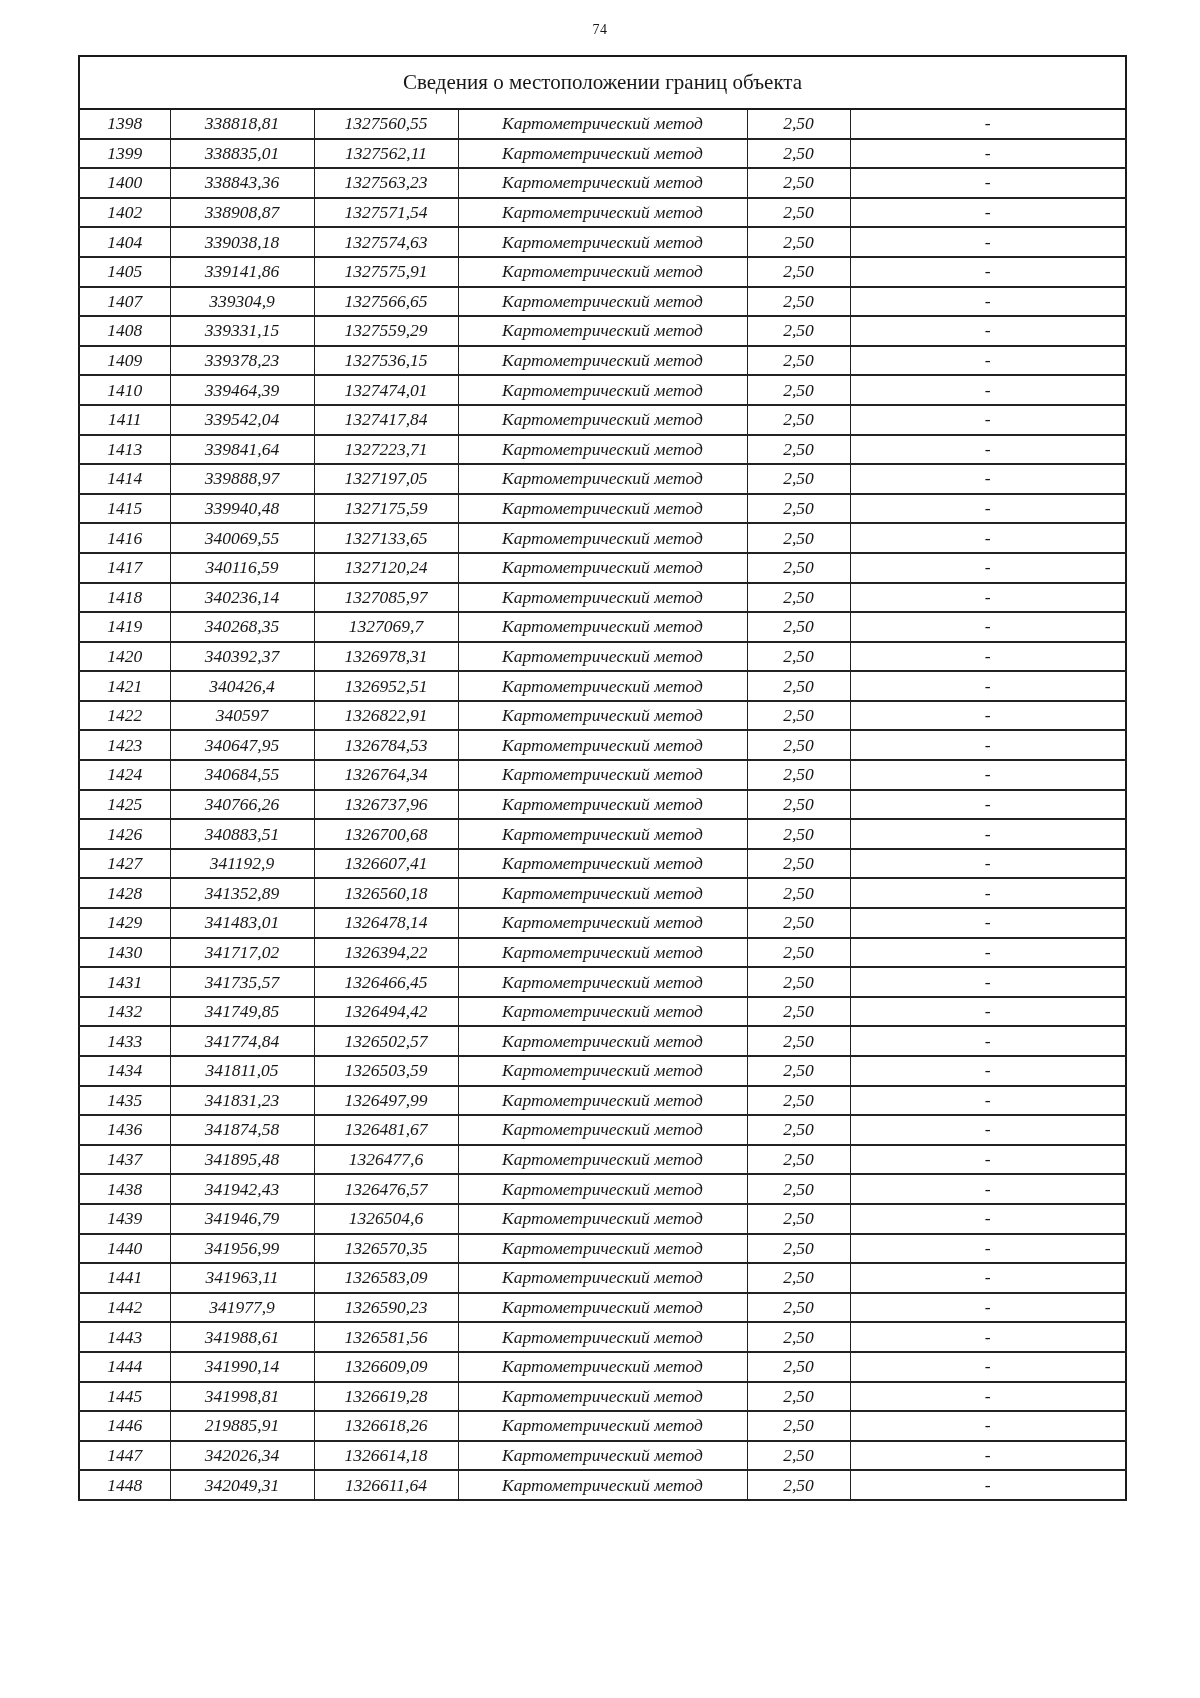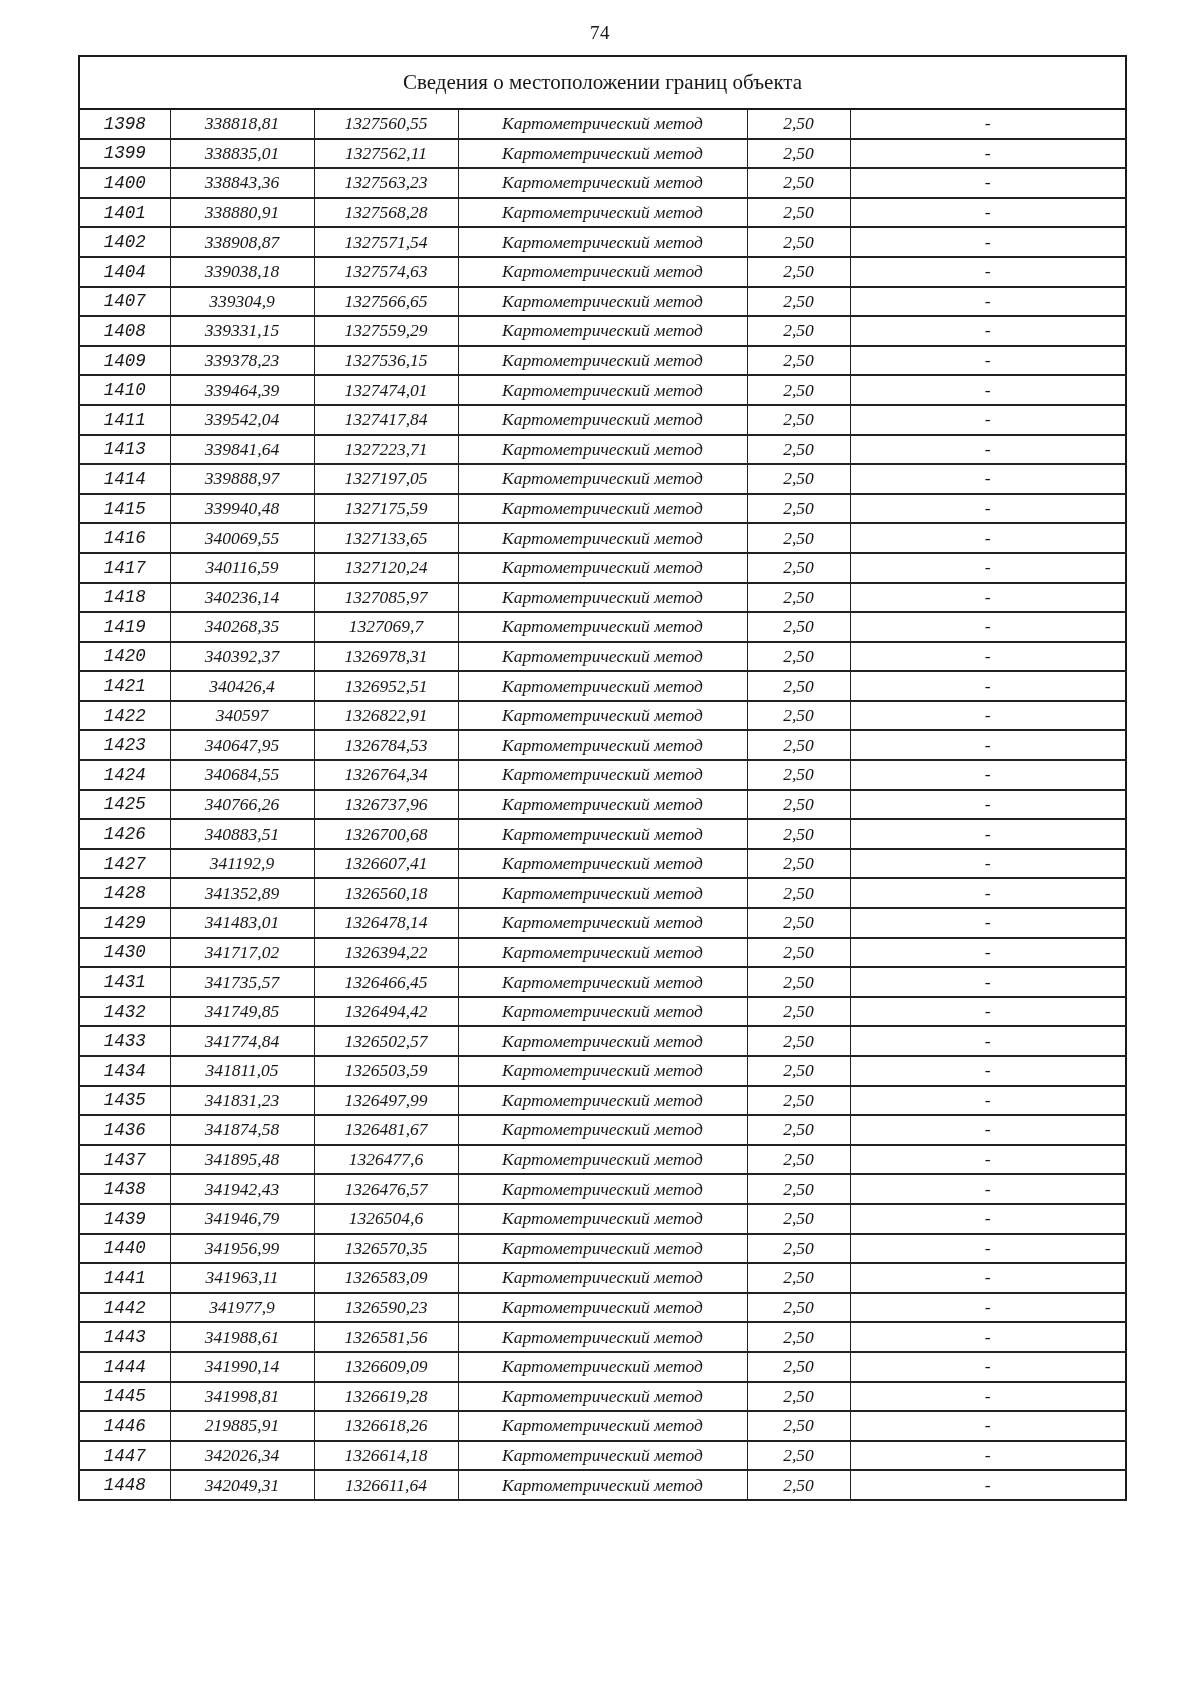--- a/index.html
+++ b/index.html
@@ -13,21 +13,21 @@
     height: 1698px;
     font-family: "Liberation Serif", "DejaVu Serif", serif;
     color: #161616;
   }
   .page-number {
     position: absolute;
     top: 22px;
     left: 0;
     width: 100%;
     text-align: center;
-    font-size: 19px;
+    font-size: 14px;
     letter-spacing: 0.5px;
   }
   table.boundary-table {
     position: absolute;
     left: 78px;
     top: 55px;
     width: 1047px;
     border-collapse: collapse;
     table-layout: fixed;
   }
@@ -49,21 +49,21 @@
     border-right: 1px solid #222222;
     font-style: italic;
     font-size: 17.5px;
     text-align: center;
     vertical-align: middle;
     height: 27.6px;
     padding: 0;
     overflow: hidden;
     white-space: nowrap;
   }
-  td:first-child { border-left: 2px solid #1a1a1a; font-family: Liberation Mono, monospace; }
+  td:first-child { border-left: 2px solid #1a1a1a; }
   td:last-child  { border-right: 2px solid #1a1a1a; }
 </style>
 </head>
 <body>
 
 <div class="page-number">74</div>
 
 <table class="boundary-table">
   <colgroup>
     <col style="width:91px">
@@ -97,39 +97,39 @@
       </tr>
       <tr>
         <td>1400</td>
         <td>338843,36</td>
         <td>1327563,23</td>
         <td>Картометрический метод</td>
         <td>2,50</td>
         <td>-</td>
       </tr>
       <tr>
-        <td>1401</td>
-        <td>338880,91</td>
-        <td>1327568,28</td>
-        <td>Картометрический метод</td>
-        <td>2,50</td>
-        <td>-</td>
-      </tr>
-      <tr>
         <td>1402</td>
         <td>338908,87</td>
         <td>1327571,54</td>
         <td>Картометрический метод</td>
         <td>2,50</td>
         <td>-</td>
       </tr>
       <tr>
         <td>1404</td>
         <td>339038,18</td>
         <td>1327574,63</td>
+        <td>Картометрический метод</td>
+        <td>2,50</td>
+        <td>-</td>
+      </tr>
+      <tr>
+        <td>1405</td>
+        <td>339141,86</td>
+        <td>1327575,91</td>
         <td>Картометрический метод</td>
         <td>2,50</td>
         <td>-</td>
       </tr>
       <tr>
         <td>1407</td>
         <td>339304,9</td>
         <td>1327566,65</td>
         <td>Картометрический метод</td>
         <td>2,50</td>

